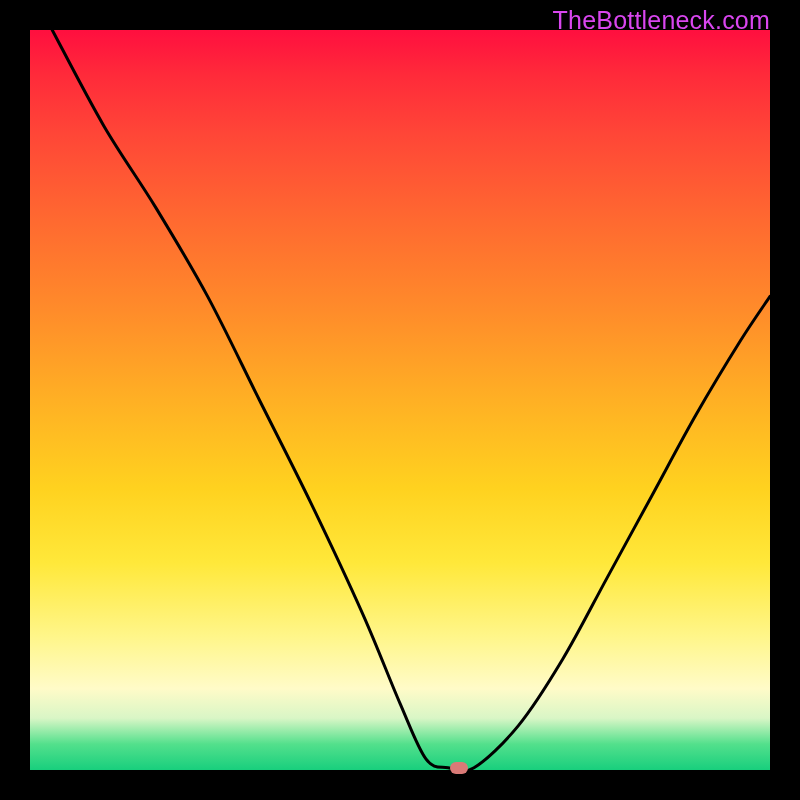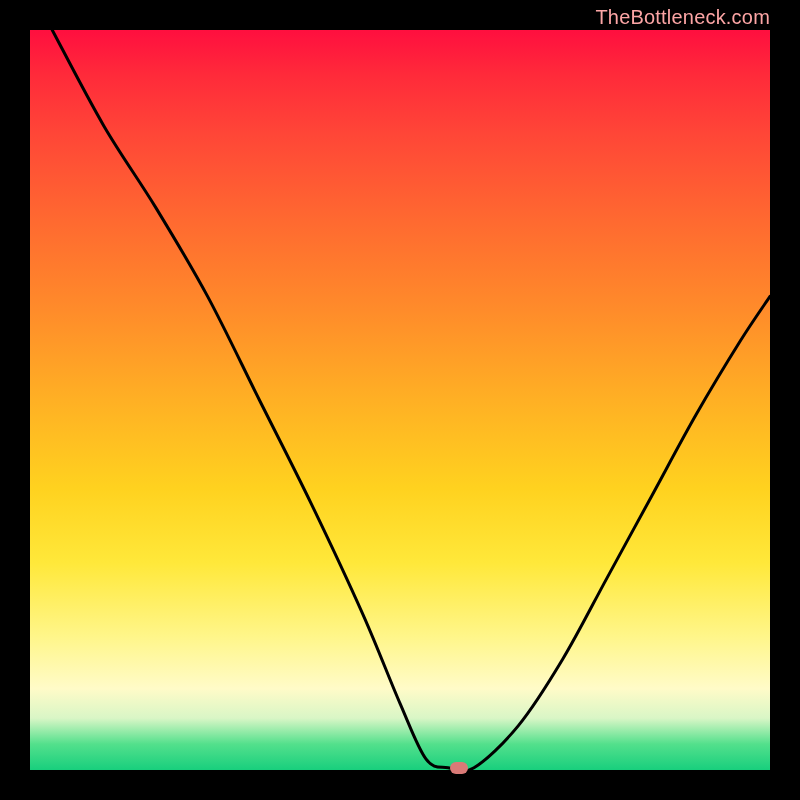--- a/index.html
+++ b/index.html
@@ -38,22 +38,22 @@
       #fffbc8 89%,
       #d9f6c6 93%,
       #53e08c 96.5%,
       #18cf7d 100%
     );
   }
   .watermark {
     position: absolute;
     top: 6px;
     right: 30px;
-    color: #fca5a5;
-    font-size: 20px;
+    color: #d946ef;
+    font-size: 25px;
     font-weight: 500;
     letter-spacing: 0.2px;
   }
   svg.curve {
     position: absolute;
     left: 0;
     top: 0;
     width: 740px;
     height: 740px;
     overflow: visible;

